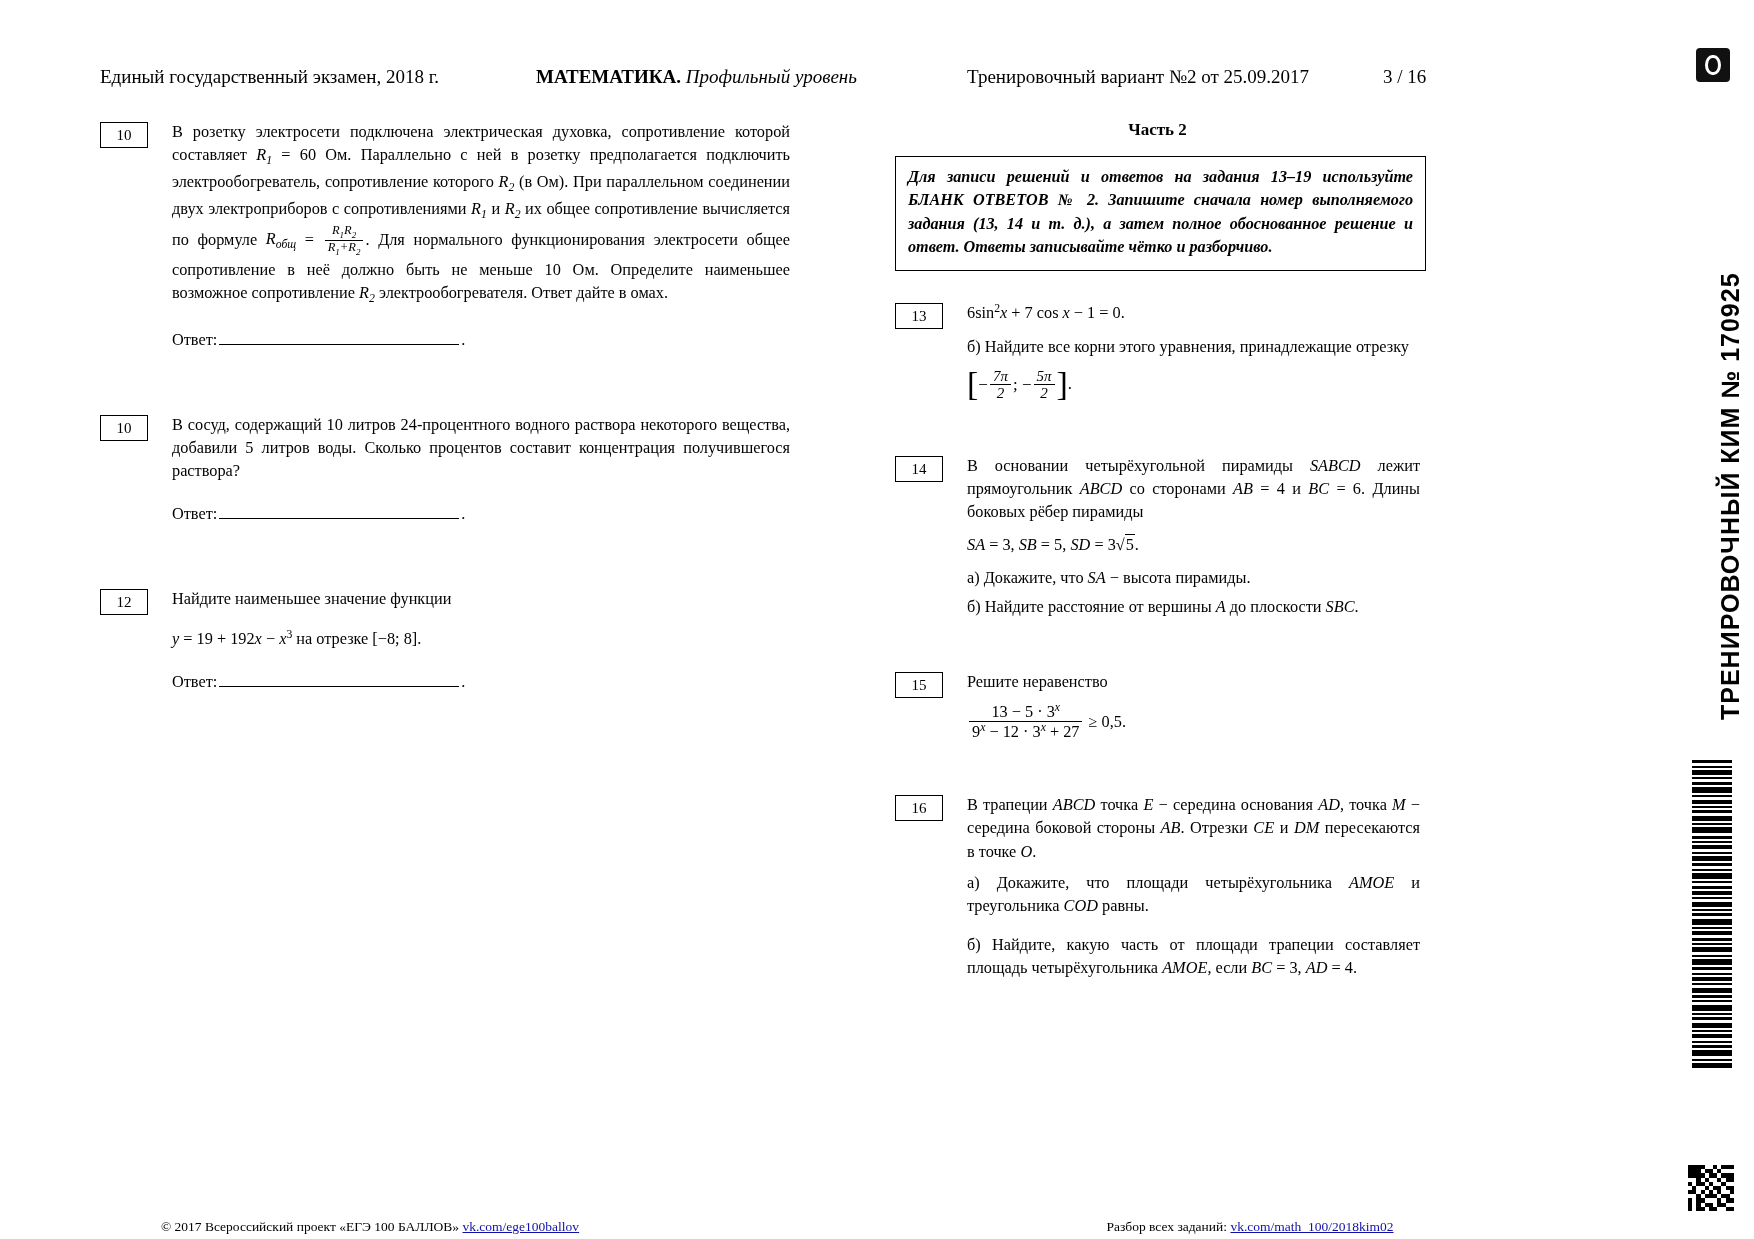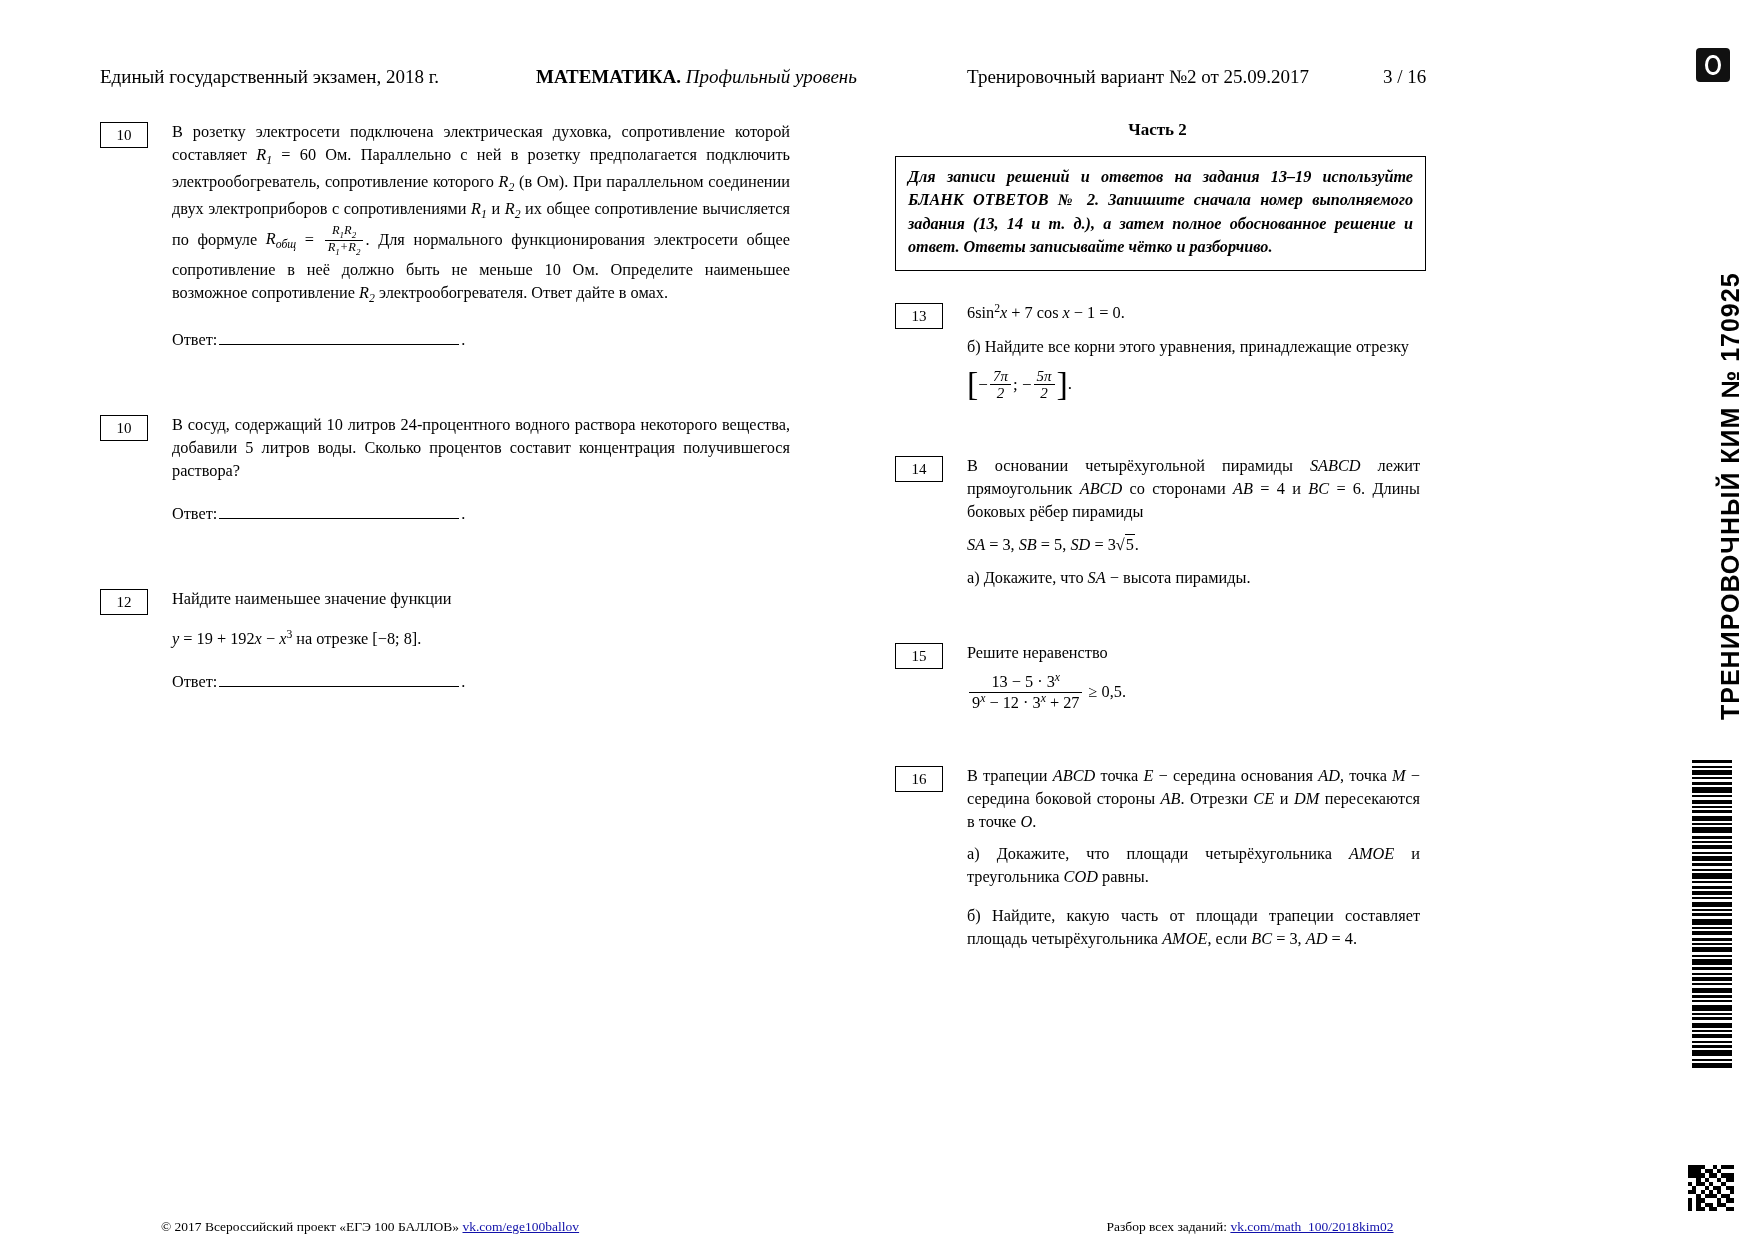--- a/index.html
+++ b/index.html
@@ -302,20 +302,23 @@
     <div class="task" style="margin-top:52px">
       <div class="num-box">14</div>
       <div class="task-body jus">
         В основании четырёхугольной пирамиды <span class="ital">SABCD</span> лежит прямоугольник
         <span class="ital">ABCD</span> со сторонами <span class="ital">AB</span> = 4 и <span class="ital">BC</span> = 6. Длины боковых рёбер пирамиды
         <div style="margin-top:10px">
           <span class="ital">SA</span> = 3, <span class="ital">SB</span> = 5, <span class="ital">SD</span> = 3<span class="sqrt-wrap">√<span class="rad">5</span></span>.
         </div>
         <div style="margin-top:10px">
           а) Докажите, что <span class="ital">SA</span> − высота пирамиды.
+        </div>
+        <div style="margin-top:6px">
+          б) Найдите расстояние от вершины <span class="ital">A</span> до плоскости <span class="ital">SBC</span>.
         </div>
       </div>
     </div>
 
     <div class="task" style="margin-top:52px">
       <div class="num-box">15</div>
       <div class="task-body">
         <div>Решите неравенство</div>
         <div style="margin-top:8px">
           <span class="frac" style="font-style:normal;font-size:16.3px;">

